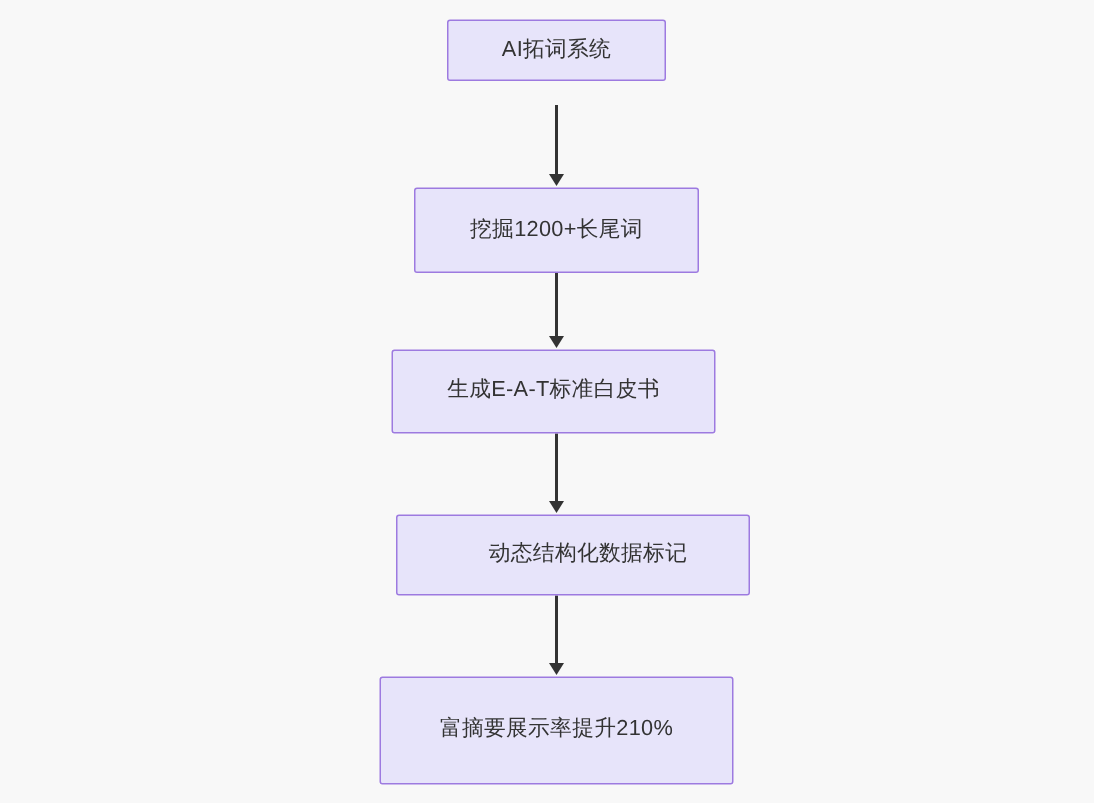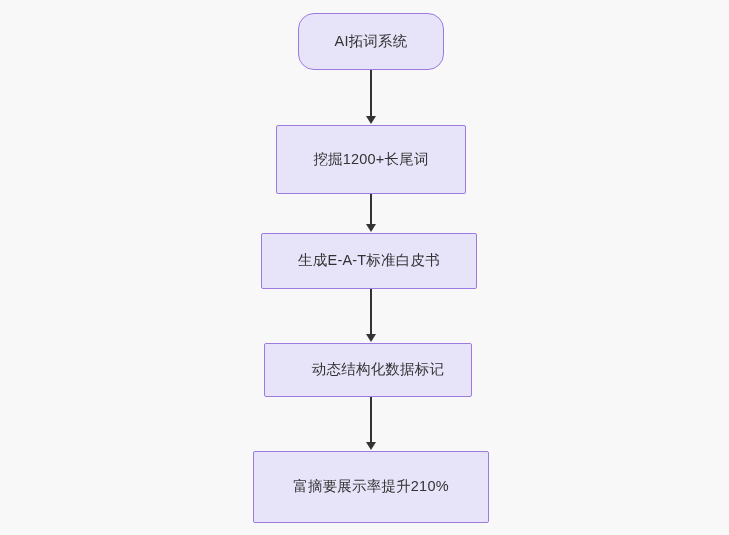--- a/index.html
+++ b/index.html
@@ -71,33 +71,33 @@
   <div class="edge">
     <div class="edge-line" style="left:370px; top:289px; height:46px;"></div>
     <div class="edge-arrowhead" style="left:365.5px; top:334px;"></div>
   </div>
 
   <div class="edge">
     <div class="edge-line" style="left:370px; top:397px; height:46px;"></div>
     <div class="edge-arrowhead" style="left:365.5px; top:442px;"></div>
   </div>
 
-  <div class="node" style="left:298px; top:13px; width:146px; height:57px;border-radius:16px;">
+  <div class="node" style="left:298px; top:13px; width:146px; height:41px;">
     <span class="node-label">AI拓词系统</span>
   </div>
 
-  <div class="node" style="left:276px; top:125px; width:190px; height:69px;">
+  <div class="node" style="left:276px; top:125px; width:190px; height:57px;">
     <span class="node-label">挖掘1200+长尾词</span>
   </div>
 
   <div class="node" style="left:261px; top:233px; width:216px; height:56px;">
     <span class="node-label">生成E-A-T标准白皮书</span>
   </div>
 
-  <div class="node" style="left:264px; top:343px; width:208px; height:54px;padding-left:20px;">
+  <div class="node" style="left:264px; top:343px; width:236px; height:54px;padding-left:20px;">
     <span class="node-label">动态结构化数据标记</span>
   </div>
 
   <div class="node" style="left:253px; top:451px; width:236px; height:72px;">
     <span class="node-label">富摘要展示率提升210%</span>
   </div>
 
 </div>
 
 </body></html>

